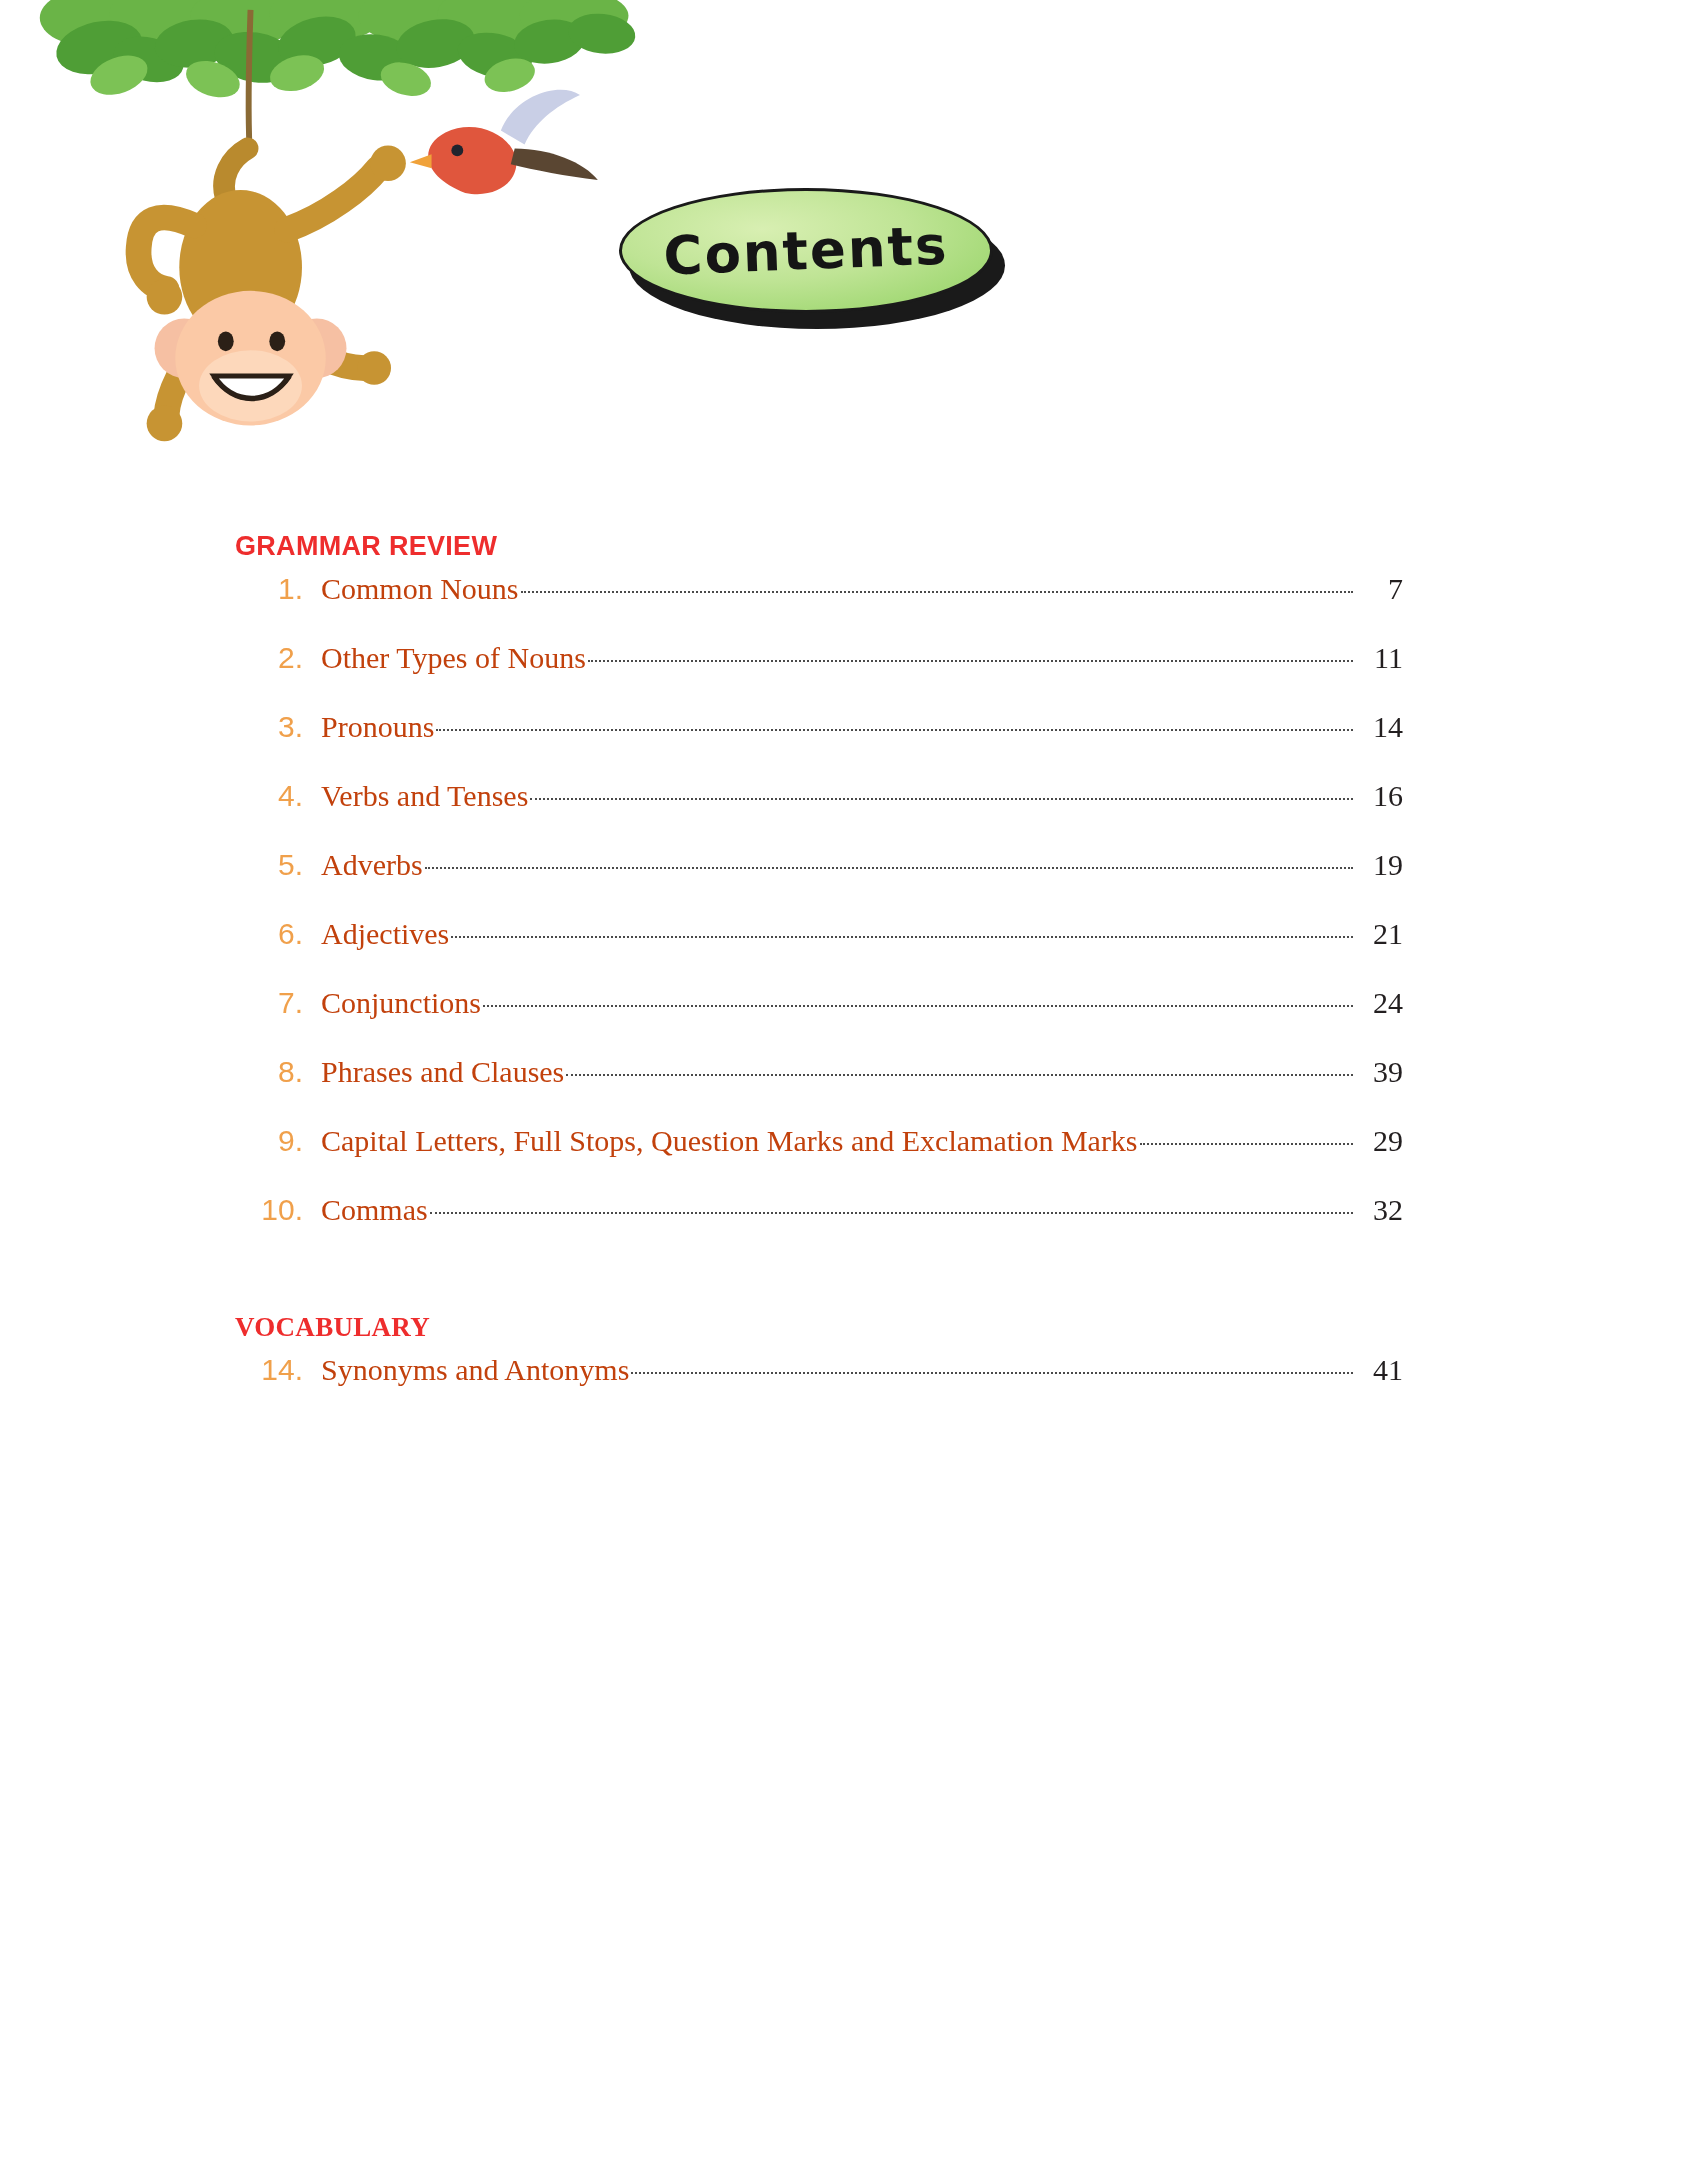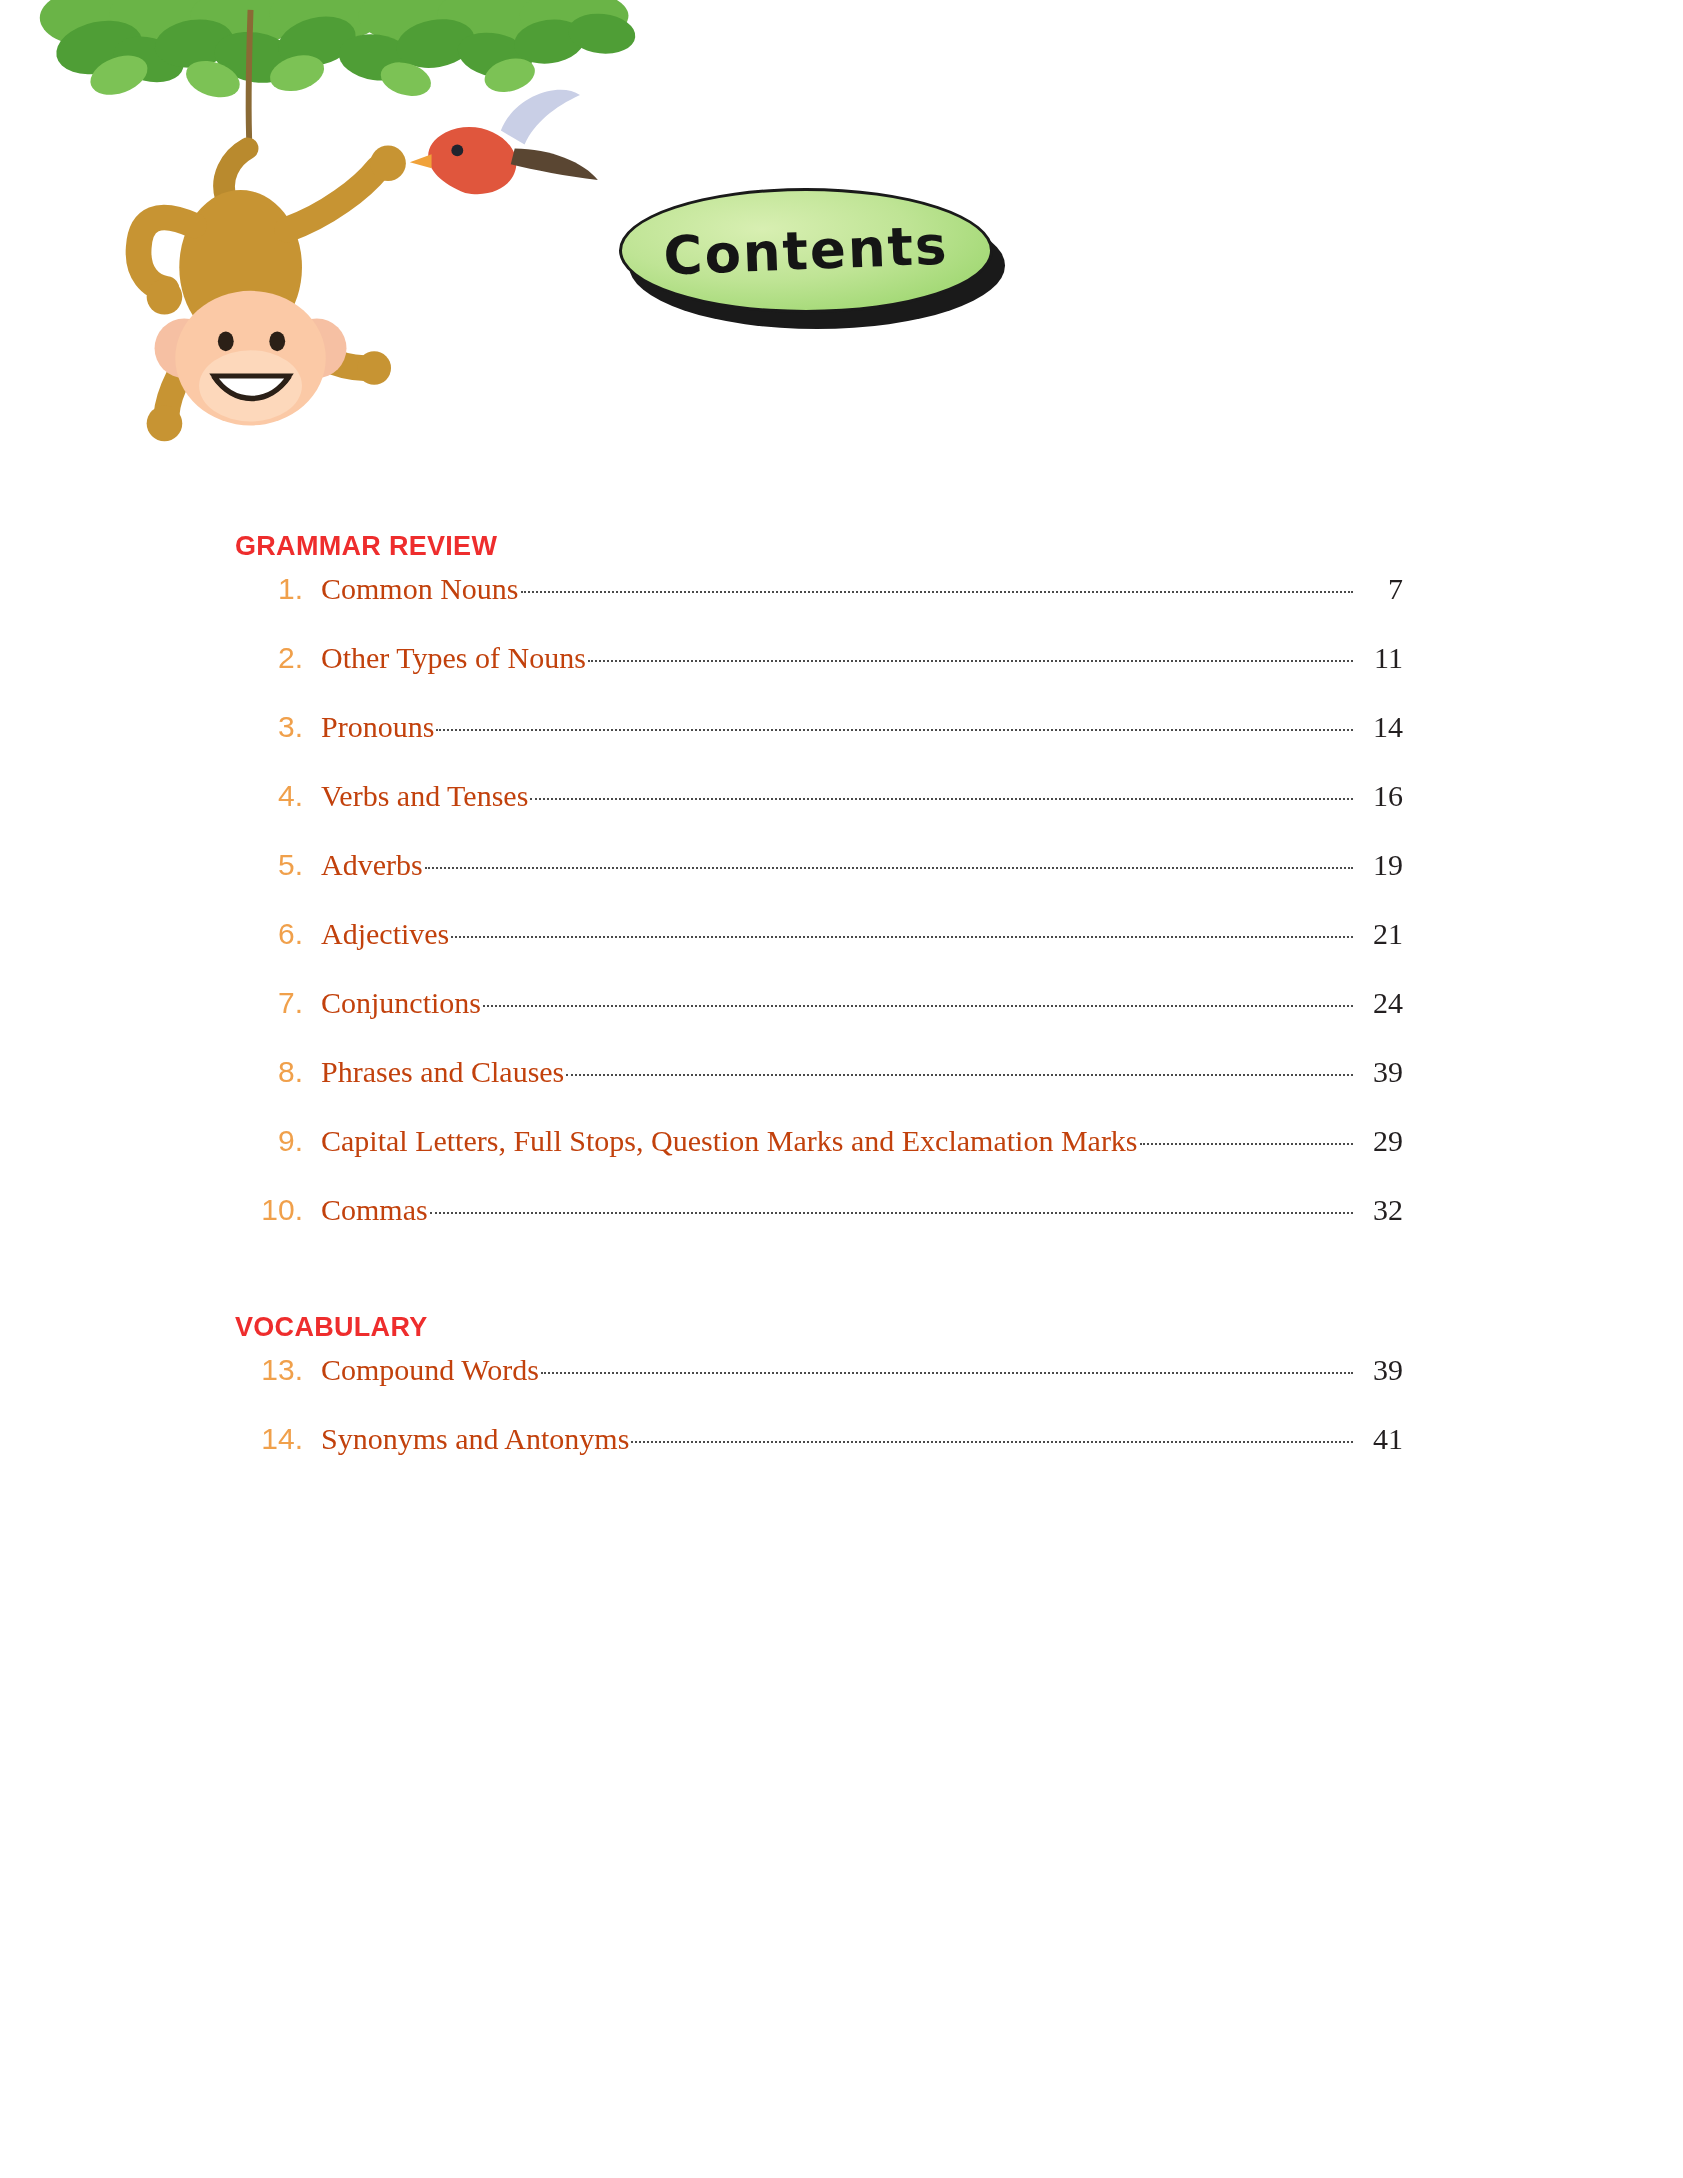--- a/index.html
+++ b/index.html
@@ -79,21 +79,21 @@
   }
 
   .section-heading {
     font-family: "Liberation Sans", sans-serif;
     font-size: 27px;
     color: #ee2d2d;
     letter-spacing: 0.3px;
     margin: 0 0 10px 0;
   }
   .section-heading.punct { margin-top: 50px; }
-  .section-heading.vocab { margin-top: 50px; }
+  .section-heading.vocab { margin-top: 50px; font-family: Liberation Serif, serif; }
 
   .entry {
     display: flex;
     align-items: baseline;
     height: 69px;
     padding-left: 7px;
   }
   .entry .num {
     width: 61px;
     text-align: right;
@@ -274,26 +274,20 @@
   <div class="entry">
     <span class="num">10.</span>
     <span class="title">Commas</span>
     <span class="dots"></span>
     <span class="page">32</span>
   </div>
 
   <h2 class="section-heading vocab">VOCABULARY</h2>
 
   <div class="entry">
-    <span class="num">13.</span>
-    <span class="title">Compound Words</span>
-    <span class="dots"></span>
-    <span class="page">39</span>
-  </div>
-  <div class="entry">
     <span class="num">14.</span>
     <span class="title">Synonyms and Antonyms</span>
     <span class="dots"></span>
     <span class="page">41</span>
   </div>
 
 </div>
 
 
 </body></html>

